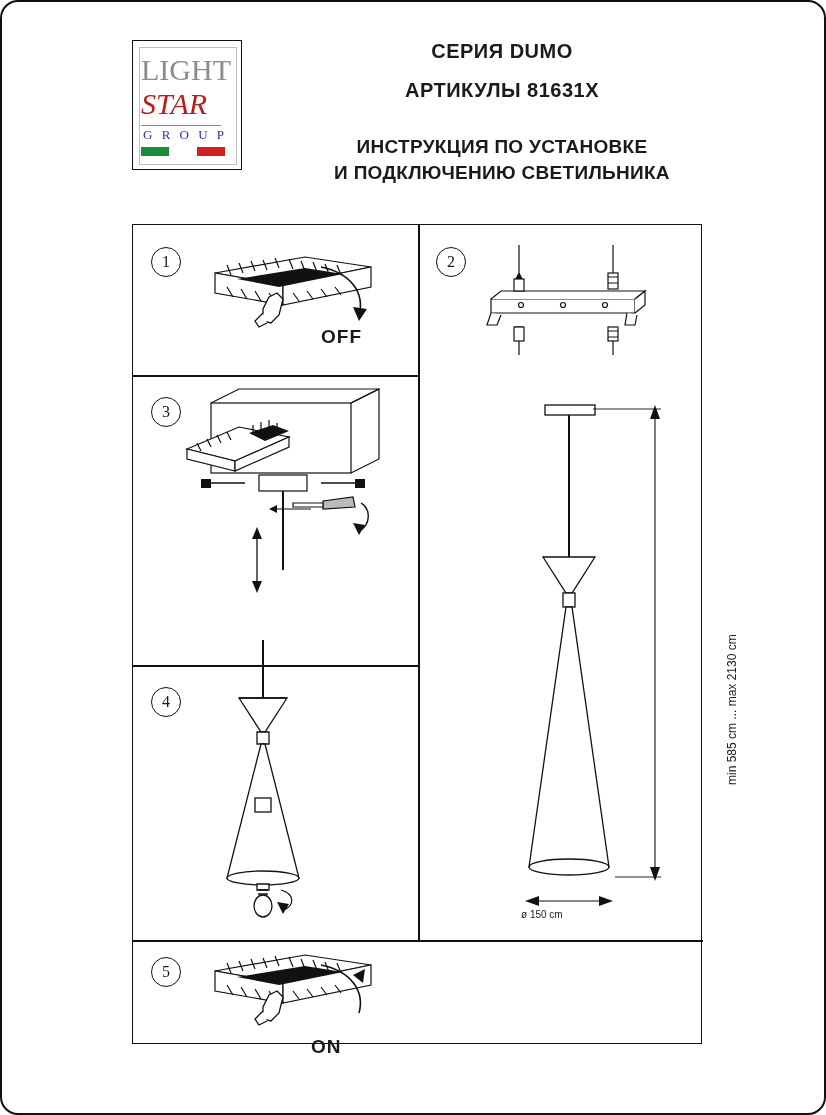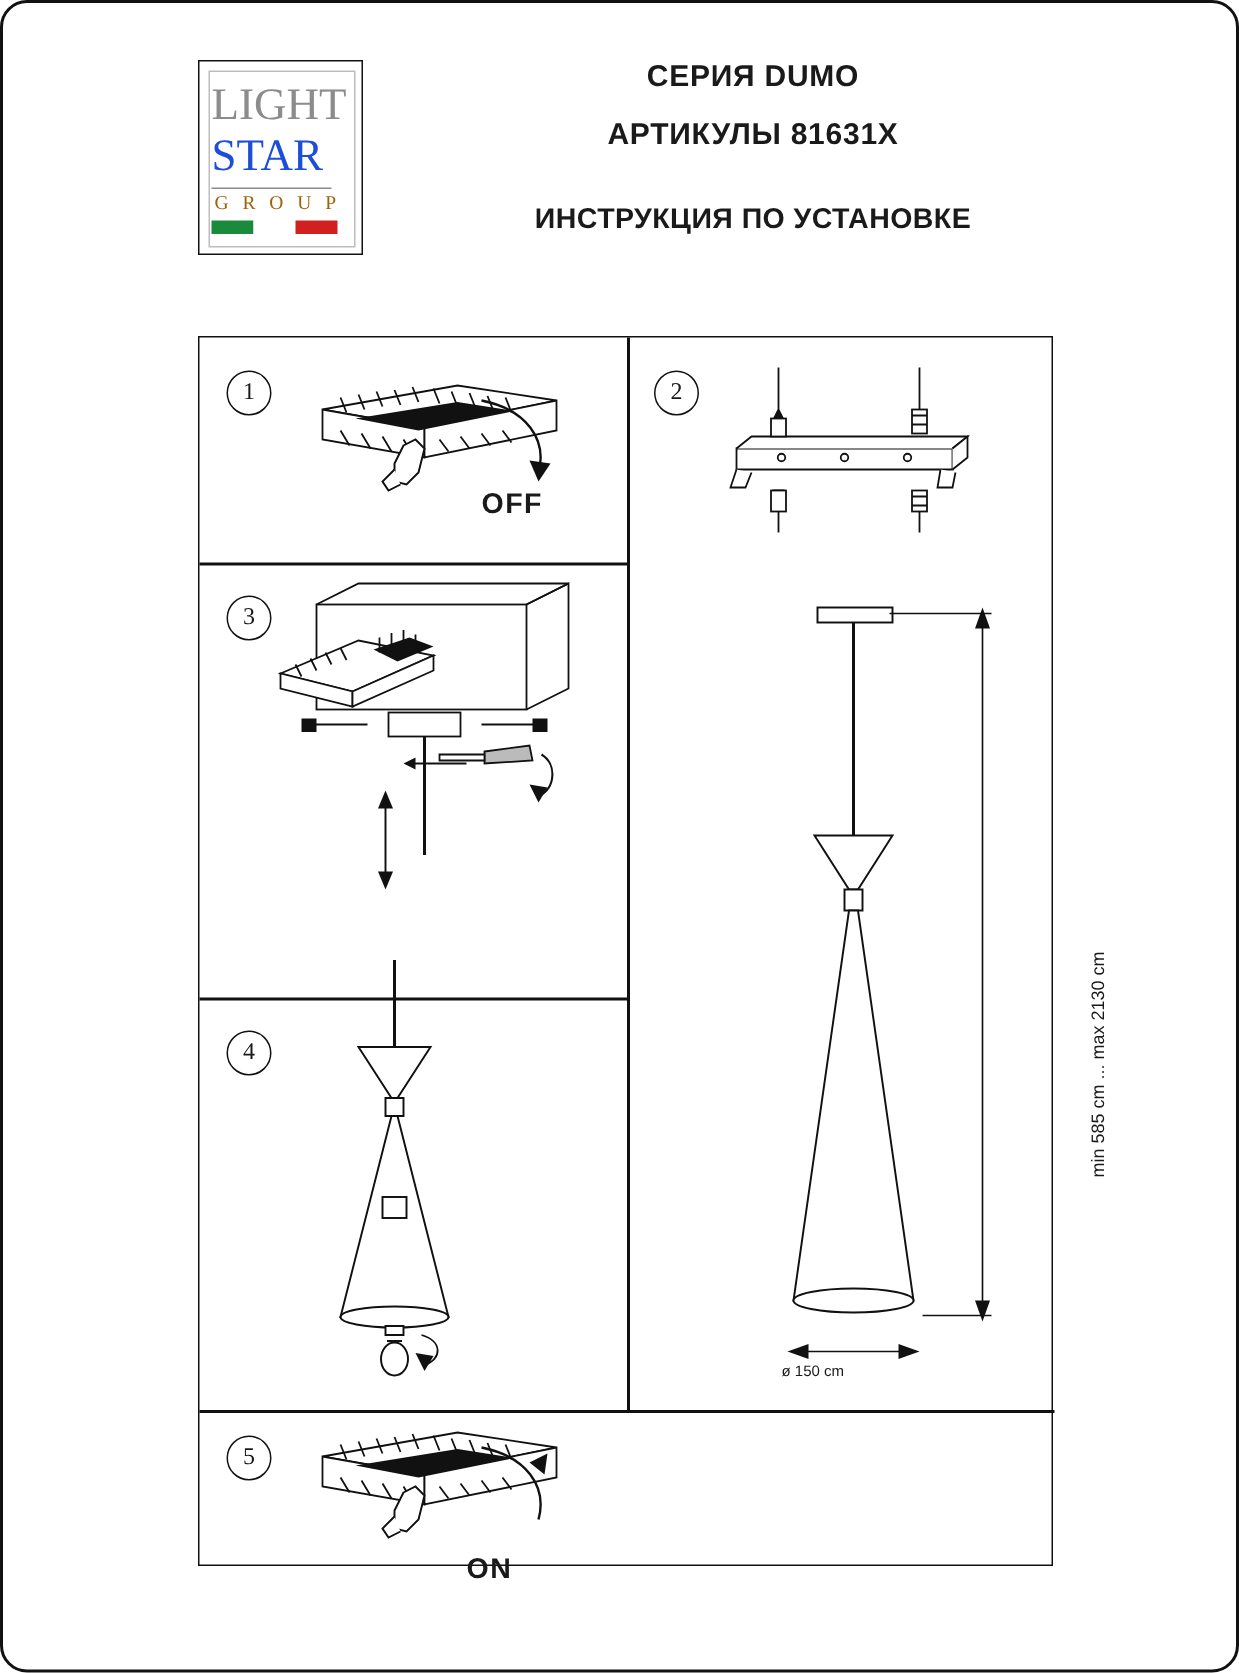--- a/index.html
+++ b/index.html
@@ -59,40 +59,41 @@
     color: #8c8c8c;
     font-weight: 400;
     line-height: 1;
   }
   .logo-star {
     position: absolute;
     left: 8px;
     top: 48px;
     font-family: "Liberation Serif", serif;
     font-size: 30px;
-    color: #1d4ed8;
+    color: #b91c1c;
     font-weight: 400;
     line-height: 1;
+    font-style: italic;
   }
   .logo-rule {
     position: absolute;
     left: 8px;
     top: 84px;
     width: 80px;
     height: 1px;
     background: #8c8c8c;
   }
   .logo-group {
     position: absolute;
     left: 10px;
     top: 86px;
     font-family: "Liberation Serif", serif;
     font-size: 13px;
     letter-spacing: 3px;
-    color: #a16207;
+    color: #4c1d95;
   }
   .flag {
     position: absolute;
     left: 8px;
     top: 106px;
     width: 84px;
     height: 9px;
     display: flex;
   }
   .flag div { flex: 1 1 33.33%; height: 100%; }
@@ -220,20 +221,21 @@
         <div style="background:#1a8a3c"></div>
         <div style="background:#ffffff"></div>
         <div style="background:#d02020"></div>
       </div>
     </div>
 
     <div class="title-block">
       <div class="title-line1">СЕРИЯ DUMO</div>
       <div class="title-line2">АРТИКУЛЫ 81631X</div>
       <div class="title-line3">ИНСТРУКЦИЯ ПО УСТАНОВКЕ</div>
+      <div class="title-line4">И ПОДКЛЮЧЕНИЮ СВЕТИЛЬНИКА</div>
     </div>
   </div>
 
   <div class="grid">
 
     <div class="vline"></div>
     <div class="hline h1"></div>
     <div class="hline h2"></div>
     <div class="hline h3"></div>
 

